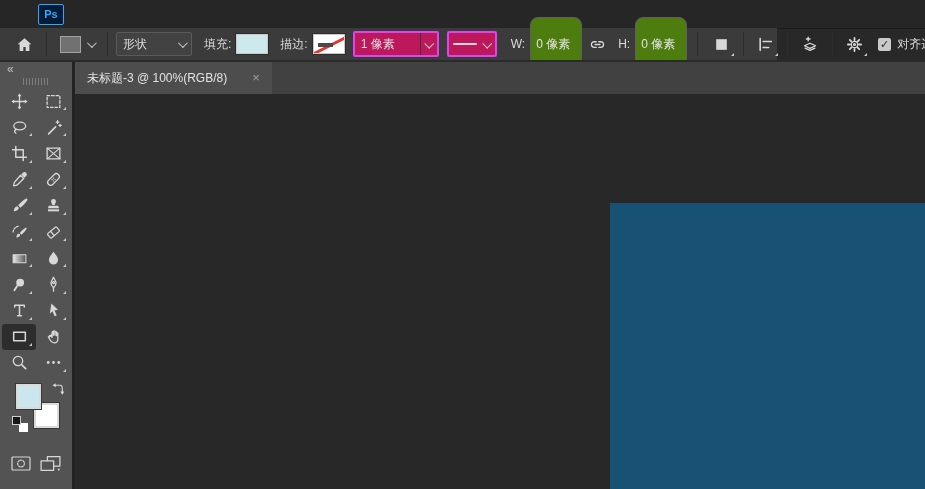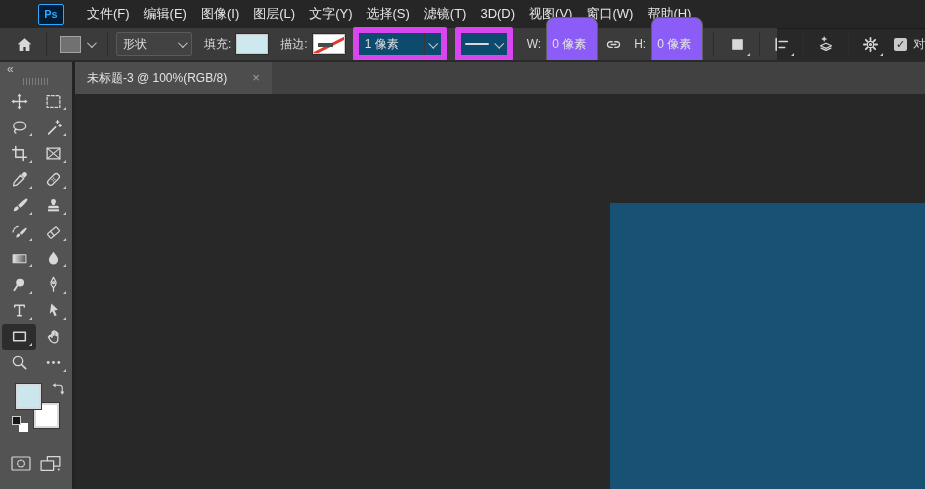--- a/index.html
+++ b/index.html
@@ -32,33 +32,33 @@
   .obar-divider{position:absolute;left:0;top:60px;width:925px;height:2px;background:#2a2a2a;}
   .obar-grip{width:7px;height:24px;margin-left:3px;
     background:repeating-linear-gradient(0deg,#585858 0 1px,transparent 1px 3px);}
   .vsep{width:1px;height:24px;background:#2d2d2d;margin:0 8px;flex:none;}
   .obtn{display:flex;align-items:center;justify-content:center;height:26px;padding:0 5px;border-radius:2px;flex:none;}
   .chev{width:6px;height:6px;border-right:1.5px solid #c9c9c9;border-bottom:1.5px solid #c9c9c9;
     transform:rotate(45deg) translateY(-2px);margin-left:6px;flex:none;}
   .preset-rect{width:19px;height:15px;background:#717171;border:1px solid #a3a3a3;flex:none;}
   .combo{height:22px;background:#424242;border:1px solid #5a5a5a;border-radius:2px;
     display:flex;align-items:center;padding:0 6px;flex:none;}
-  .combo-dark{height:22px;background:#0c4a6e;border:6px solid #d946ef;border-radius:2px;
+  .combo-dark{height:22px;background:#be185d;border:2px solid #d946ef;border-radius:2px;
     display:flex;align-items:center;flex:none;}
   .combo-dark .txt{padding:0 6px;}
   .combo-dark .chevbox{width:16px;height:100%;border-left:1px solid #383838;
     display:flex;align-items:center;justify-content:center;}
   .combo-dark .chevbox .chev{margin:0;transform:rotate(45deg) translateY(-1px);}
   .swatch{width:32px;height:20px;border:1px solid #c8c8c8;outline:1px solid #2d2d2d;
     box-sizing:border-box;position:relative;overflow:hidden;flex:none;}
   .swatch.nocolor{background:#fff;}
   .swatch.nocolor .redline{position:absolute;left:-4px;top:8px;width:44px;height:3px;
     background:#e03a2f;transform:rotate(-27deg);}
   .swatch.nocolor .dash{position:absolute;left:4px;top:8px;width:15px;height:4px;background:#4a4a4a;}
-  .numfield{height:20px;min-width:40px;background:#8b5cf6;border:1px solid #5f5f5f;border-radius:8px;
+  .numfield{height:20px;min-width:40px;background:#4d7c0f;border:1px solid #5f5f5f;border-radius:8px;
     display:flex;align-items:center;padding:16px 5px;color:#e2e2e2;flex:none;}
   .lbl{margin:11px 5px;flex:none;}
   .corner-tri{position:relative;}
   .corner-tri::after{content:"";position:absolute;right:1px;bottom:1px;width:0;height:0;
     border-left:3.5px solid transparent;border-bottom:3.5px solid #c9c9c9;}
   .checkbox{width:13px;height:13px;background:#c9c9c9;border-radius:2px;margin:0 6px 0 10px;
     display:flex;align-items:center;justify-content:center;
     color:#262626;font-size:11px;font-weight:bold;flex:none;}
   .checkbox::after{content:"";}
   .checkbox.checked::after{content:"\2713";}
@@ -94,33 +94,20 @@
   .tab-close{color:#9f9f9f;font-size:13px;line-height:12px;}
   
   .canvas{position:absolute;left:75px;top:94px;right:0;bottom:0;}
   .shape-rect{position:absolute;left:535px;top:109px;right:0;bottom:0;}
 </style>
 </head>
 <body>
 
 <div class="menubar">
   <div class="ps-logo" style="color: rgb(49, 168, 255); background-color: rgb(0, 29, 53); margin-left: 38px;">Ps</div>
-  <div class="menu-items">
-    <span class="menu-item">文件(F)</span>
-    <span class="menu-item">编辑(E)</span>
-    <span class="menu-item">图像(I)</span>
-    <span class="menu-item">图层(L)</span>
-    <span class="menu-item">文字(Y)</span>
-    <span class="menu-item">选择(S)</span>
-    <span class="menu-item">滤镜(T)</span>
-    <span class="menu-item">3D(D)</span>
-    <span class="menu-item">视图(V)</span>
-    <span class="menu-item">窗口(W)</span>
-    <span class="menu-item">帮助(H)</span>
-  </div>
 </div>
 
 <div class="optionsbar">
   <div class="obar-grip"></div>
   <div class="obtn" style="margin-left:8px;">
     <svg class="ic" width="17" height="17" viewBox="0 0 16 16">
       <path class="f" d="M8 2.1L1.6 7.8h1.8V14h3.5v-3.7h2.2V14h3.5V7.8h1.8z"></path>
     </svg>
   </div>
   <div class="vsep"></div>

